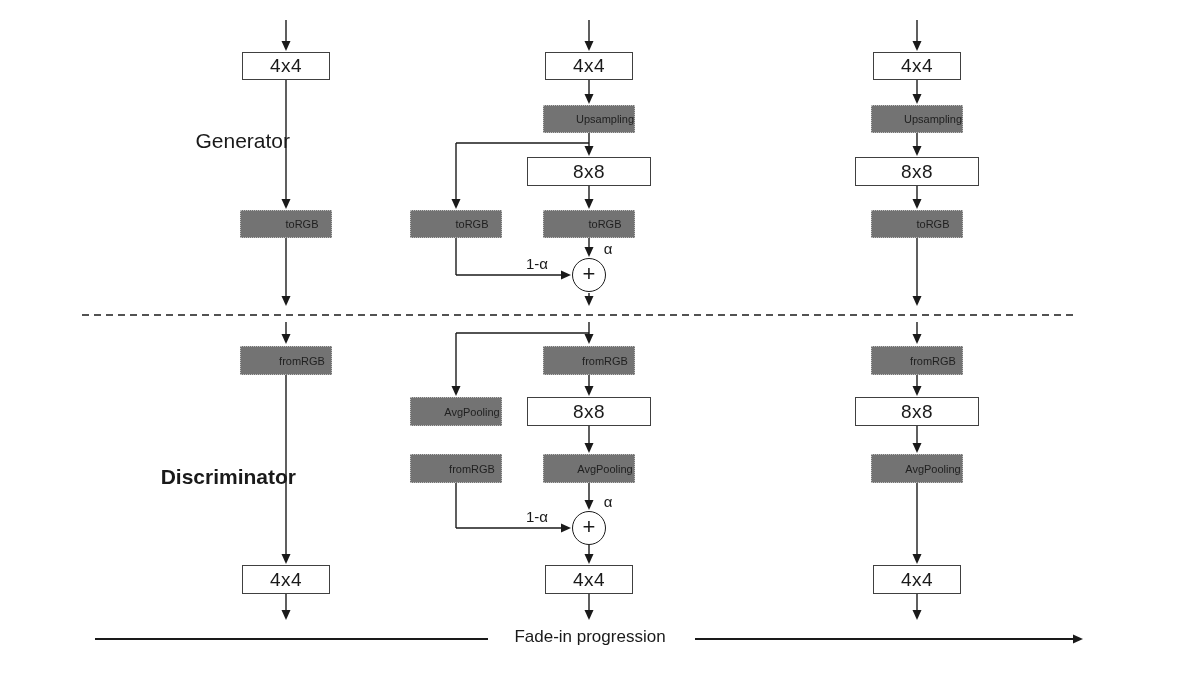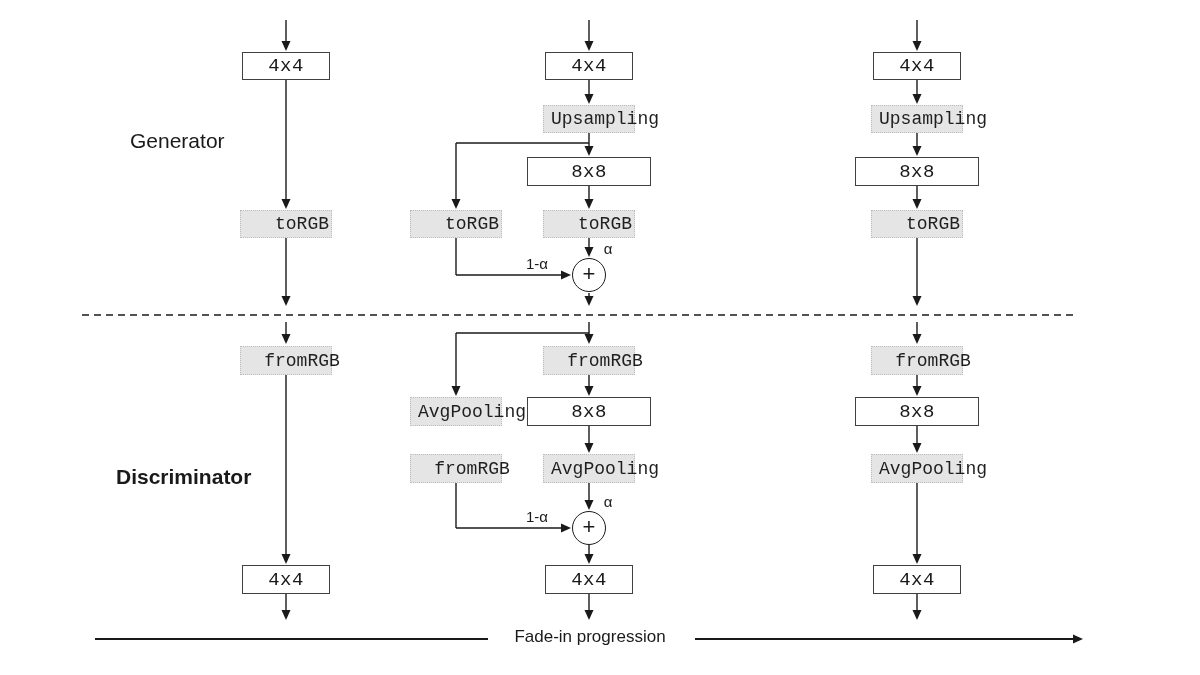--- a/index.html
+++ b/index.html
@@ -1,27 +1,27 @@
 <!DOCTYPE html>
 <html><head>
 <meta charset="utf-8">
 <style>
   html,body{margin:0;padding:0;background:#ffffff;}
   body{width:1200px;height:675px;position:relative;overflow:hidden;
        font-family:"Liberation Sans","DejaVu Sans",sans-serif;color:#1a1a1a;}
   .canvas{position:absolute;inset:0;}
   svg.wires{position:absolute;left:0;top:0;width:1200px;height:675px;}
   .box{position:absolute;box-sizing:border-box;display:flex;align-items:center;justify-content:center;
-       white-space:nowrap;font-family:Liberation Mono, monospace;}
+       white-space:nowrap;}
   .box.white{background:#ffffff;border:1.6px solid #404040;font-size:19px;letter-spacing:.5px;}
-  .box.gray{background:#e5e5e5;border:1px dotted #bdbdbd;font-size:18px;color:#1f1f1f;padding-left:32px;}
+  .box.gray{background:#737373;border:1px dotted #bdbdbd;font-size:11px;color:#1f1f1f;padding-left:32px;}
   .sum{position:absolute;box-sizing:border-box;width:34px;height:34px;border:1.6px solid #1a1a1a;
        border-radius:50%;background:#ffffff;display:flex;align-items:center;justify-content:center;
        font-size:22px;line-height:1;padding-bottom:2px;}
-  .seclabel{position:absolute;font-size:21px;text-align:left;}
+  .seclabel{position:absolute;font-size:21px;text-align:right;}
   .fadelabel{position:absolute;font-size:17px;text-align:center;}
   .greek{position:absolute;font-size:15px;text-align:center;}
 </style>
 </head>
 <body>
 
 <div class="canvas">
 
   <svg class="wires" id="wires" viewBox="0 0 1200 675" xmlns="http://www.w3.org/2000/svg">
       <line x1="286" y1="20" x2="286" y2="43" stroke="#1a1a1a" stroke-width="1.4"></line>

